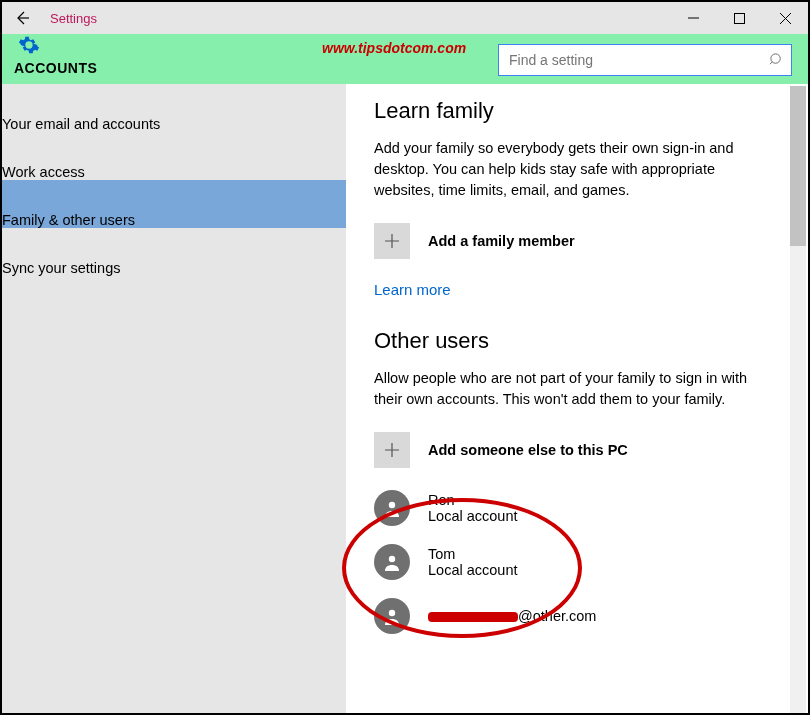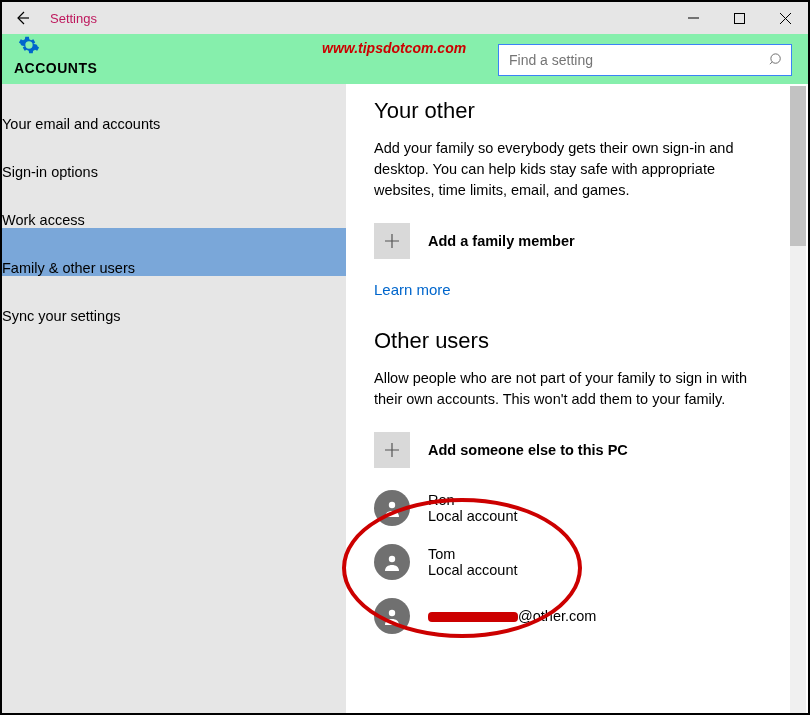--- a/index.html
+++ b/index.html
@@ -84,35 +84,32 @@
     </span>
   </div>
 </div>
 
 <div class="body">
   <div class="sidebar">
     <div class="item">
         <span>Your email and accounts</span>
       </div>
     <div class="item">
-        <span>Sign-in options</span>
-      </div>
-    <div class="item">
         <span>Work access</span>
       </div>
     <div class="item selected">
         <span>Family &amp; other users</span>
       </div>
     <div class="item">
         <span>Sync your settings</span>
       </div>
   </div>
 
   <div class="content">
-    <h2>Your other</h2>
+    <h2>Learn family</h2>
     <p class="desc">Add your family so everybody gets their own sign-in and desktop. You can help kids stay safe with appropriate websites, time limits, email, and games.</p>
     <div class="addrow">
       <div class="plusbox">
         <svg width="18" height="18" viewBox="0 0 18 18">
             <path d="M9 2 V16 M2 9 H16" stroke="#555" stroke-width="1.2"></path>
           </svg>
       </div>
       <span class="addlabel">Add a family member</span>
     </div>
     <a class="link">Learn more</a>

